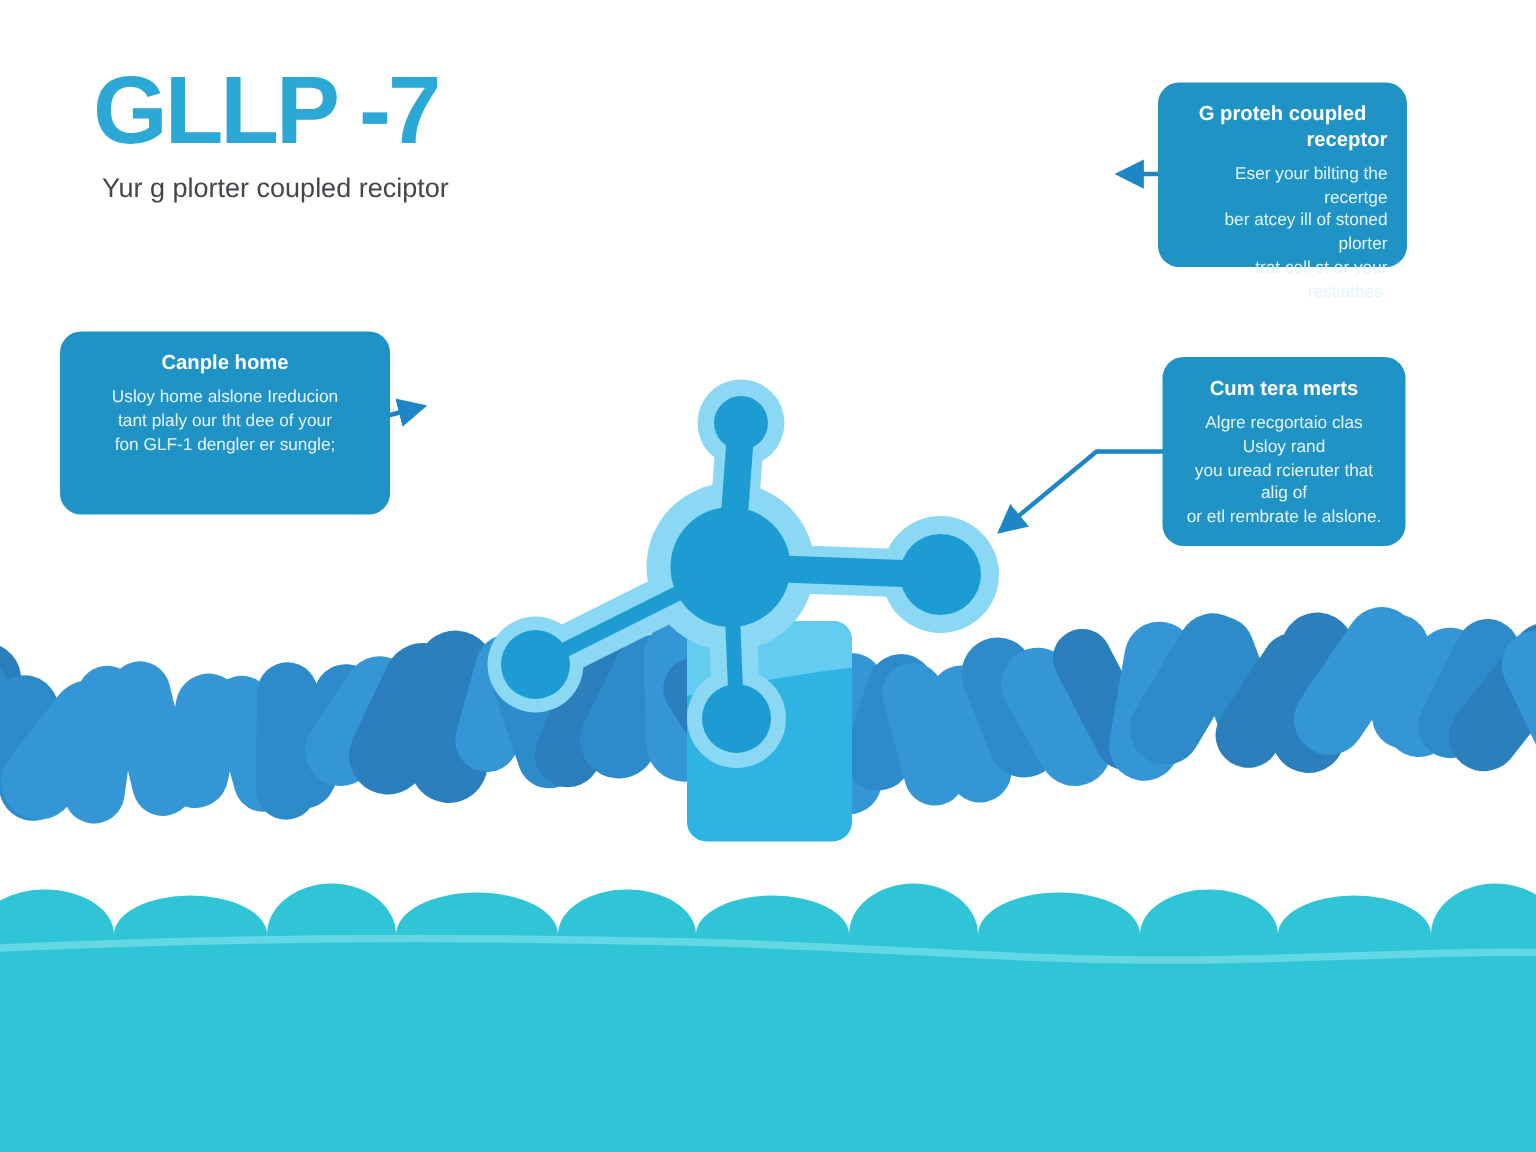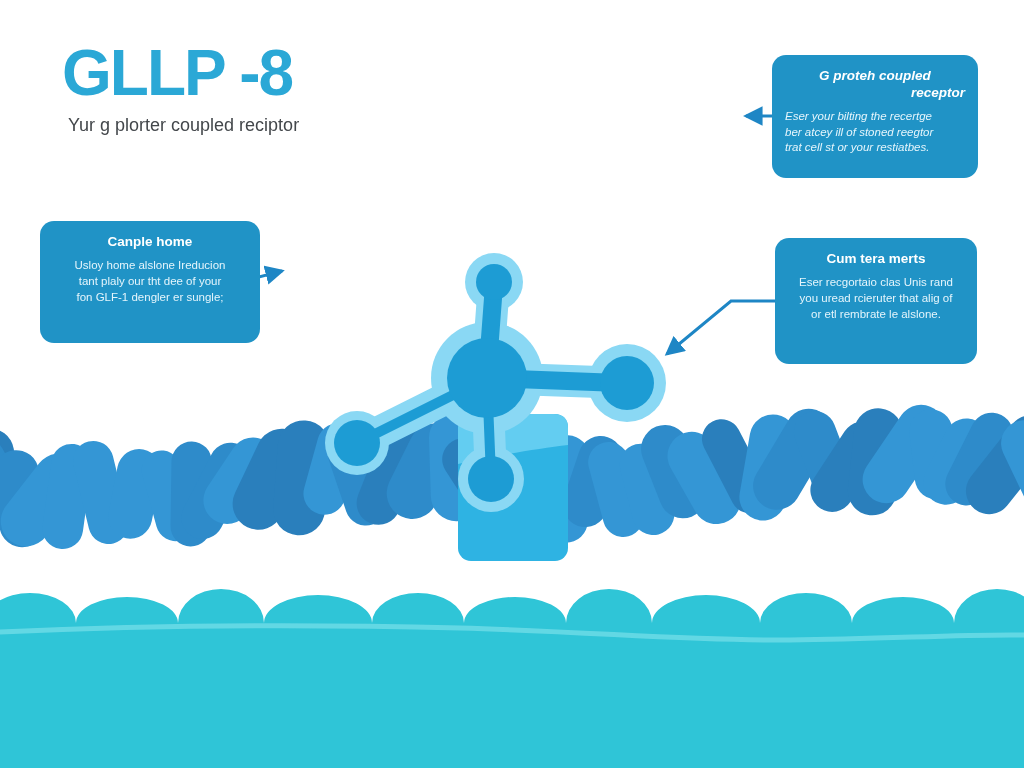--- a/index.html
+++ b/index.html
@@ -34,25 +34,25 @@
     font-size:13.5px;font-weight:bold;text-align:center;
     line-height:1.25;margin-bottom:7px;color:#ffffff;
   }
   .callout-title .t-line1{display:block;text-align:center;}
   .callout-title .t-line2{display:block;text-align:right;}
   .callout-body{
     font-size:11.5px;line-height:1.38;
     color:var(--callout-text,#E4F5FC);
   }
   .callout-body.centered{text-align:center;}
-  .callout-body.lefted{text-align:left;}
+  .callout-body.lefted{text-align:right;}
 
-  #callout-receptor{left:772px;top:55px;width:206px;height:123px;font-style:italic;}
+  #callout-receptor{left:772px;top:55px;width:166px;height:123px;}
   #callout-left{left:40px;top:221px;width:220px;height:122px;}
-  #callout-right{left:775px;top:238px;width:202px;height:126px;}
+  #callout-right{left:775px;top:238px;width:162px;height:126px;}
 
   
   .receptor-body{fill:var(--receptor-body,#2EB3E3);}
   .receptor-hl{fill:var(--receptor-highlight,#63CDF1);}
   .halo-arm{stroke:var(--molecule-halo,#8AD8F4);stroke-width:32;fill:none;stroke-linecap:round;}
   .halo-dot{fill:var(--molecule-halo,#8AD8F4);}
   .core-arm{stroke:var(--molecule-core,#1D9CD4);stroke-width:18;fill:none;stroke-linecap:round;}
   .core-arm-thin{stroke:var(--molecule-core,#1D9CD4);stroke-width:10;fill:none;stroke-linecap:round;}
   .core-dot{fill:var(--molecule-core,#1D9CD4);}
   .wave{fill:var(--cytoplasm-fill,#2FC5D7);}
@@ -145,47 +145,47 @@
     <path class="wave-line" d="M0 632 C150 625 300 624 460 628 C600 632 690 641 790 640 C890 639 960 634 1024 635"></path>
 
     <g>
       <line class="arrow" x1="776" y1="116" x2="746" y2="116" marker-end="url(#arrow-head)"></line>
       <line class="arrow" x1="243" y1="281" x2="282" y2="271" marker-end="url(#arrow-head)"></line>
       <path class="arrow" d="M776 301 L731 301 L667 354" marker-end="url(#arrow-head)"></path>
     </g>
   </svg>
 
   <div class="header">
-    <h1 class="page-title">GLLP -8</h1>
+    <h1 class="page-title">GLLP -7</h1>
     <div class="page-subtitle">Yur g plorter coupled reciptor</div>
   </div>
 
   <div class="callout" id="callout-receptor">
     <div class="callout-title">
       <span class="t-line1">G proteh coupled</span>
       <span class="t-line2">receptor</span>
     </div>
     <div class="callout-body lefted">
       <div>Eser your bilting the recertge</div>
-      <div>ber atcey ill of stoned reegtor</div>
+      <div>ber atcey ill of stoned plorter</div>
       <div>trat cell st or your restiatbes.</div>
     </div>
   </div>
 
   <div class="callout" id="callout-left">
     <div class="callout-title">Canple home</div>
     <div class="callout-body centered">
       <div>Usloy home alslone Ireducion</div>
       <div>tant plaly our tht dee of your</div>
       <div>fon GLF-1 dengler er sungle;</div>
     </div>
   </div>
 
   <div class="callout" id="callout-right">
     <div class="callout-title">Cum tera merts</div>
     <div class="callout-body centered">
-      <div>Eser recgortaio clas Unis rand</div>
+      <div>Algre recgortaio clas Usloy rand</div>
       <div>you uread rcieruter that alig of</div>
       <div>or etl rembrate le alslone.</div>
     </div>
   </div>
 
 </div>
 
 </body></html>

